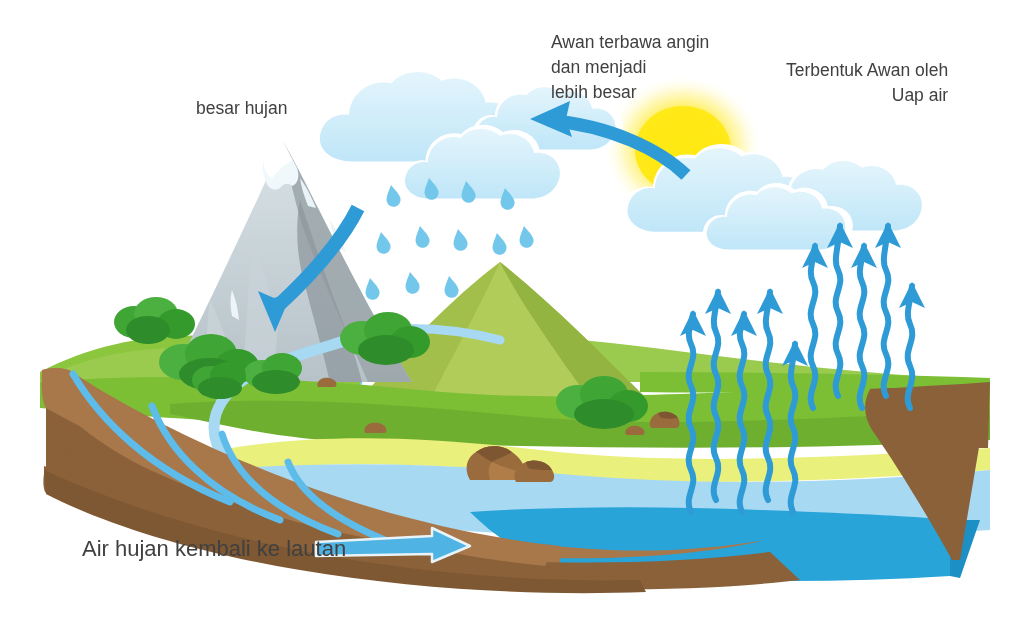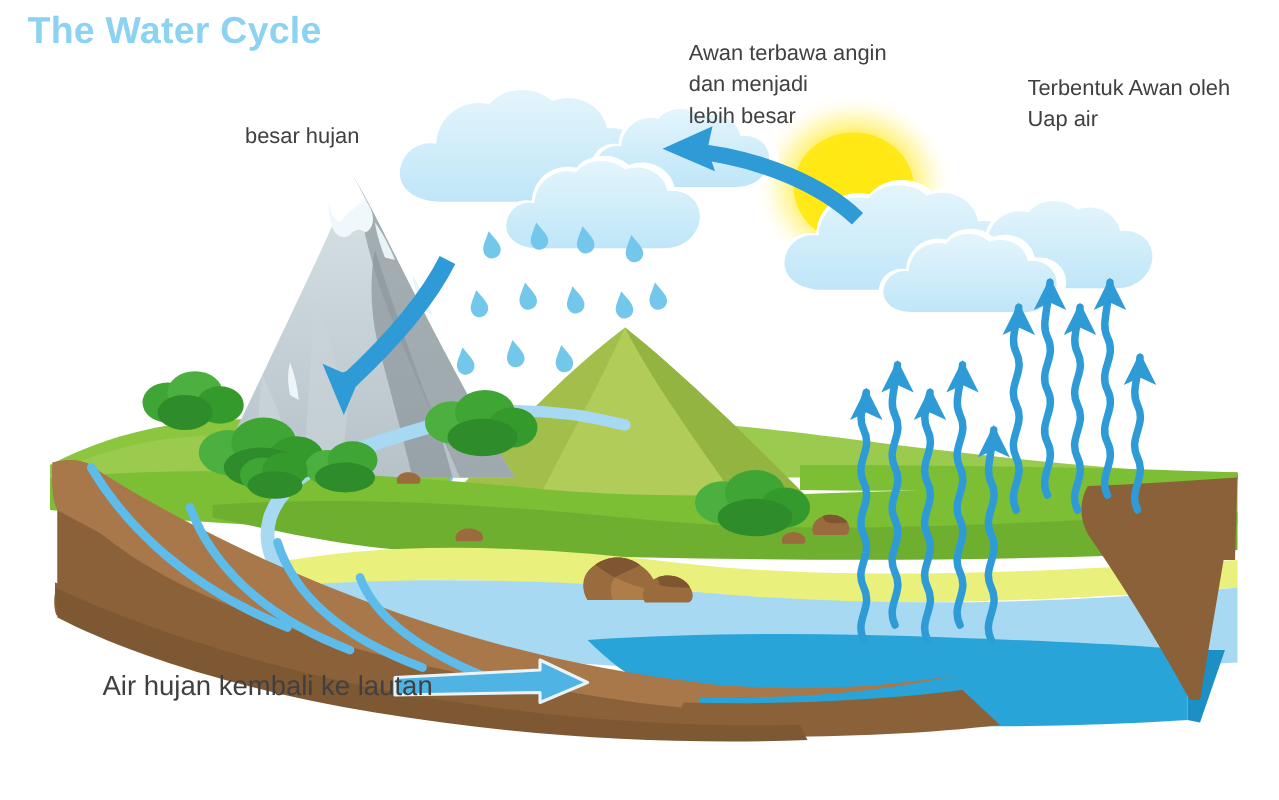--- a/index.html
+++ b/index.html
@@ -37,21 +37,21 @@
     left: 22px;
     top: 8px;
     font-size: 30px;
     font-weight: bold;
     color: #8CD3F2;
     letter-spacing: 0.2px;
     font-family: "Liberation Sans", sans-serif;
   }
   #lbl-rain     { left: 196px; top: 96px; }
   #lbl-wind     { left: 551px; top: 30px; }
-  #lbl-cloud    { left: 822px; top: 58px; }
+  #lbl-cloud    { left: 786px; top: 58px; text-align: right; }
   #lbl-evap     { left: 897px; top: 292px; }
   #lbl-runoff   { left: 82px; top: 536px; font-size: 22px; }
 </style>
 </head>
 <body>
 
 <div id="stage">
 
   <svg id="scene" viewBox="0 0 1023 640" xmlns="http://www.w3.org/2000/svg">
 
@@ -383,21 +383,20 @@
       <path d="M888,222 L901,248 L888,242 L875,248 Z"></path>
       <path d="M912,282 L925,308 L912,302 L899,308 Z"></path>
     </g>
 
     <g>
       <path d="M316,542 L432,536 L432,528 L470,546 L432,562 L432,554 L316,556 Z" fill="#4FB3E3" stroke="#E9F4F8" stroke-width="2.5" stroke-linejoin="round"></path>
     </g>
 
   </svg>
 
-  <div id="title">The Water Cycle</div>
 
   <div class="label" id="lbl-rain">besar hujan</div>
 
   <div class="label" id="lbl-wind">Awan terbawa angin
 dan menjadi
 lebih besar</div>
 
   <div class="label" id="lbl-cloud">Terbentuk Awan oleh
 Uap air</div>
 

